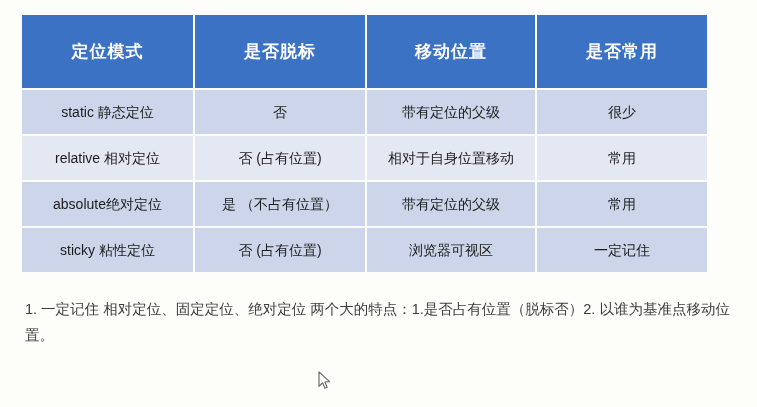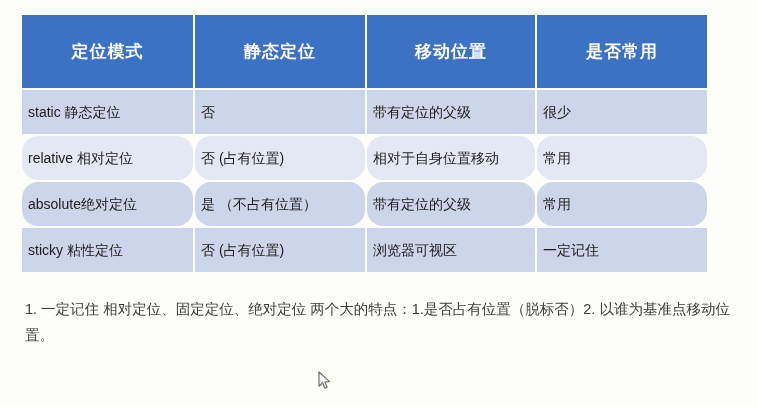--- a/index.html
+++ b/index.html
@@ -45,28 +45,29 @@
     font-size: 17px;
     font-weight: bold;
     height: 41px;
     padding: 16px 4px;
     text-align: center;
     vertical-align: middle;
     letter-spacing: 1px;
   }
   table.pos-table td {
     font-size: 14px;
+    text-align: center;
     vertical-align: middle;
     padding: 3px 6px;
     line-height: 1.35;
     color: #1c1c1c;
   }
   tr.row-even td { background: #ccd5e9; height: 38px; }
   tr.row-odd  td { background: #e4e8f3; height: 38px; }
-  td.red { color: #ef5f52; border-radius: 16px; }
+  td.red { color: #ef5f52; }
   td.tall { height: 44px; }
 
   
   .notes {
     position: absolute;
     left: 18px;
     top: 296px;
     width: 716px;
     color: #3d3d3d;
     font-size: 14.5px;
@@ -94,21 +95,21 @@
     <table class="pos-table">
       <colgroup>
         <col class="c1">
           <col class="c2">
           <col class="c3">
           <col class="c4">
       </colgroup>
       <thead>
         <tr>
           <th>定位模式</th>
-          <th>静态定位</th>
+          <th>是否脱标</th>
           <th>移动位置</th>
           <th>是否常用</th>
         </tr>
       </thead>
       <tbody>
 
         <tr class="row-even">
           <td>static 静态定位</td>
           <td>否</td>
           <td>带有定位的父级</td>

